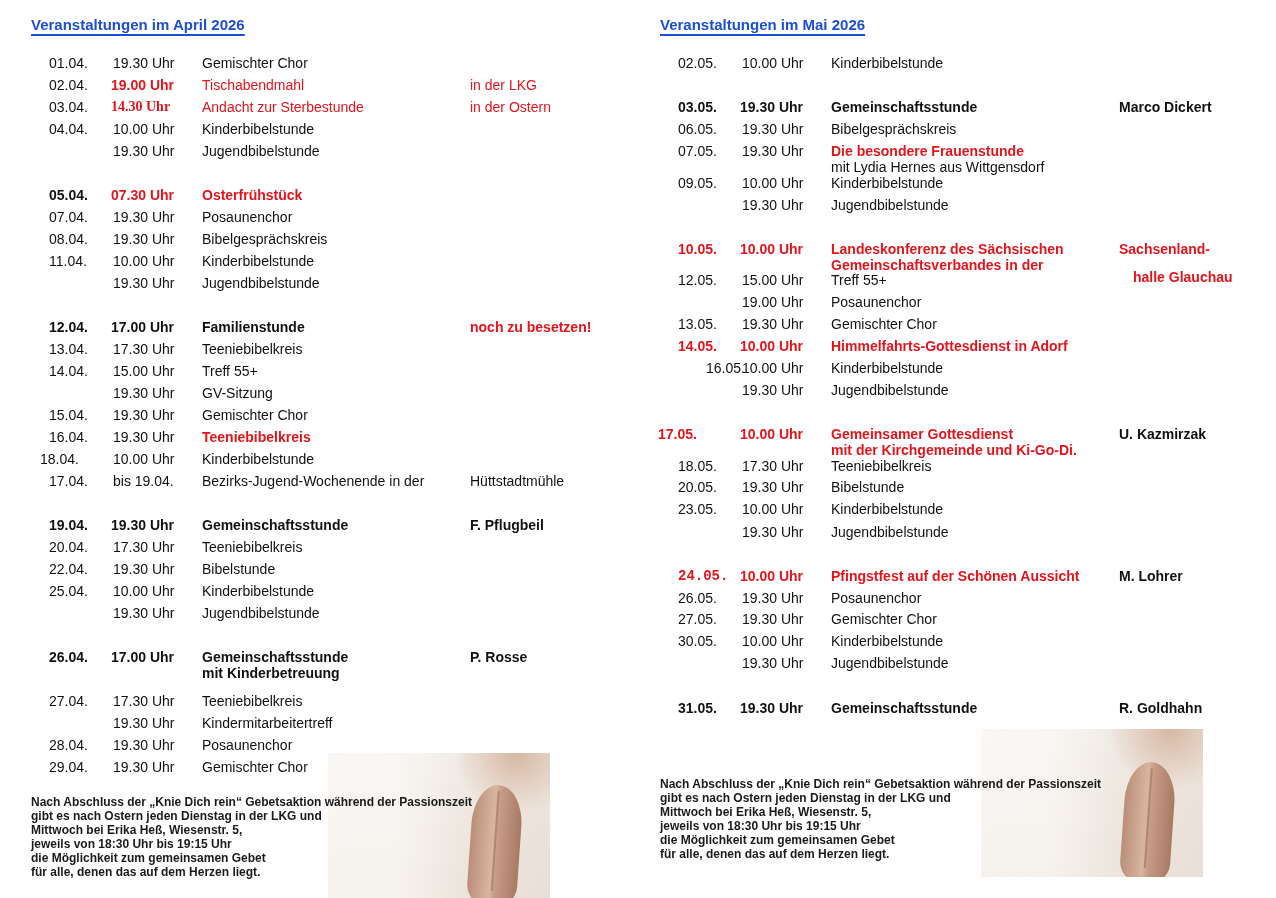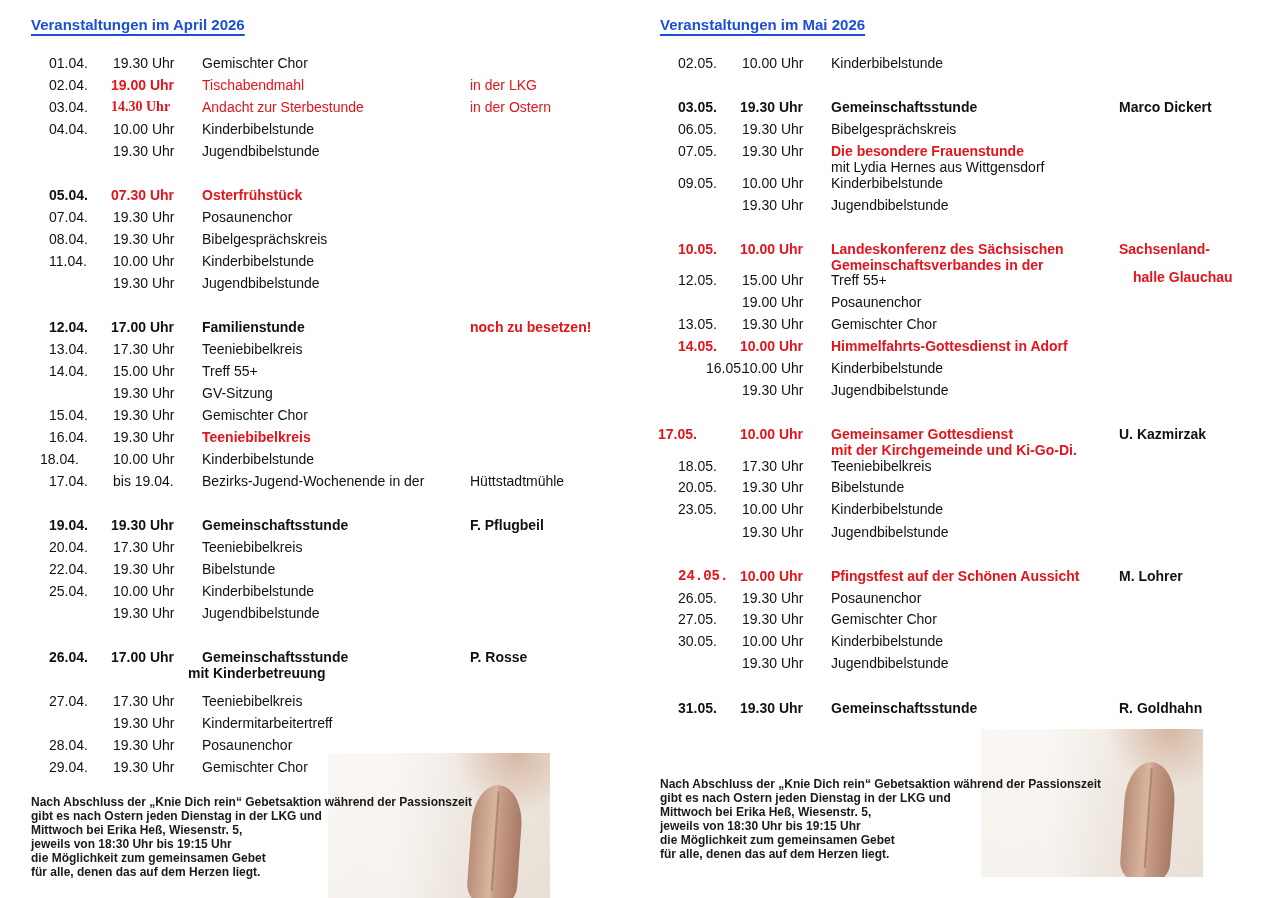--- a/index.html
+++ b/index.html
@@ -165,21 +165,21 @@
     </div>
     <div class="row" style="top: 605px;">
       <span class="cell " style="left: 49px;"></span>
       <span class="cell " style="left: 113px;">19.30 Uhr</span>
       <span class="cell " style="left: 202px;">Jugendbibelstunde</span>
     </div>
     <div class="row" style="top: 649px;">
       <span class="cell bold " style="left: 49px;">26.04.</span>
       <span class="cell bold " style="left: 111px;">17.00 Uhr</span>
       <span class="cell bold " style="left: 202px;">Gemeinschaftsstunde</span>
-      <span class="cell bold " style="left: 188px; top: 16px;">mit Kinderbetreuung</span>
+      <span class="cell bold " style="left: 202px; top: 16px;">mit Kinderbetreuung</span>
       <span class="cell bold " style="left: 470px;">P. Rosse</span>
     </div>
     <div class="row" style="top: 693px;">
       <span class="cell " style="left: 49px;">27.04.</span>
       <span class="cell " style="left: 113px;">17.30 Uhr</span>
       <span class="cell " style="left: 202px;">Teeniebibelkreis</span>
     </div>
     <div class="row" style="top: 715px;">
       <span class="cell " style="left: 49px;"></span>
       <span class="cell " style="left: 113px;">19.30 Uhr</span>

